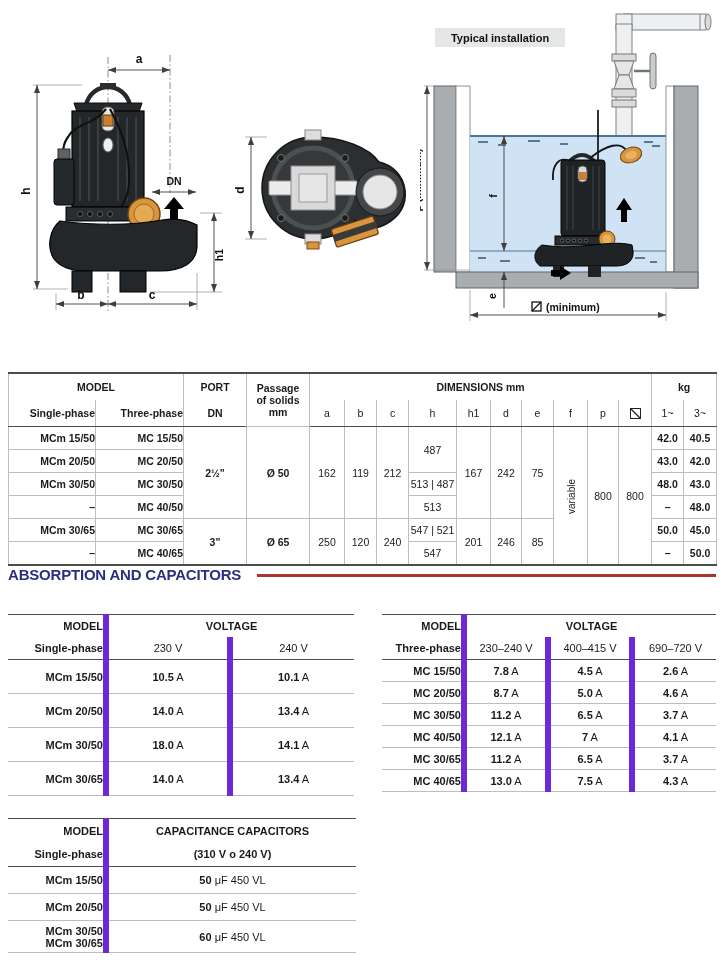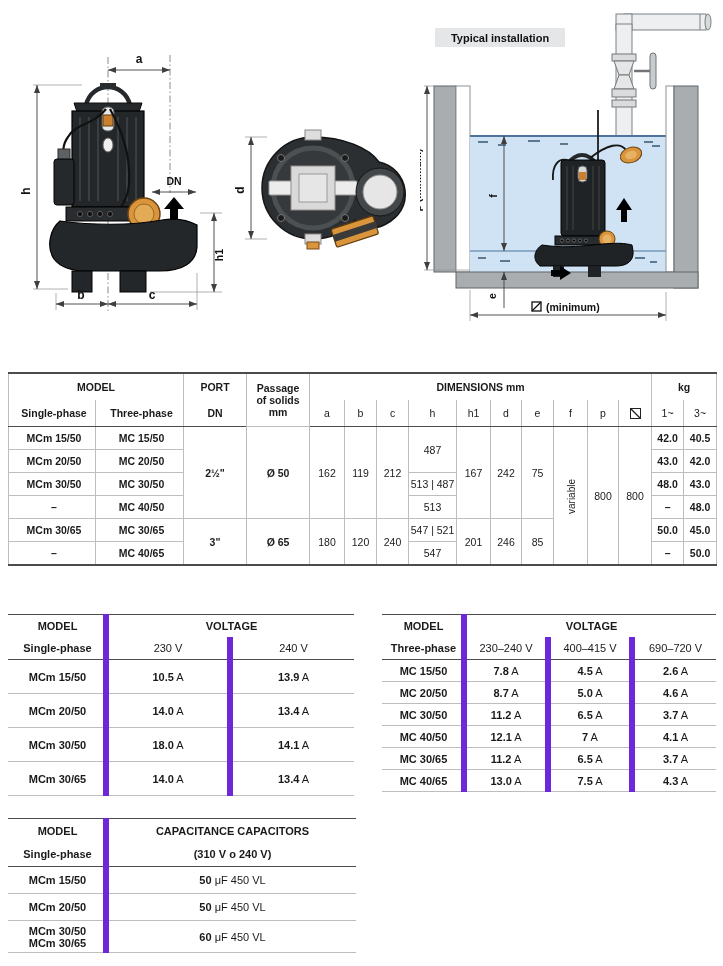--- a/index.html
+++ b/index.html
@@ -6,21 +6,21 @@
   .page{position:relative;width:723px;height:966px;background:#fff;overflow:hidden;
         font-family:"Liberation Sans",sans-serif;color:#1a1a1a;}
   svg{font-family:"Liberation Sans",sans-serif;}
   svg text{fill:#111;}
   .abs{position:absolute;}
 
   
   table{border-collapse:collapse;table-layout:fixed;}
   td,th{padding:0;vertical-align:middle;text-align:center;font-weight:normal;
         border:1px solid #bdbdbd;overflow:hidden;}
-  .left{text-align:center;padding-left:4px;}
+  .left{text-align:right;padding-left:4px;}
   .b{font-weight:bold;}
 
   
   table.dims{position:absolute;left:8px;top:372px;width:708px;font-size:10.5px;
              border-top:2px solid #4c4c4c;border-bottom:2px solid #4c4c4c;}
   table.dims tr.hrow1 th,table.dims tr.hrow2 th{border-top:none;}
   table.dims tr.hrow1 th{border-bottom:none;height:26px;font-weight:bold;}
   table.dims tr.hrow2 th{height:26px;border-bottom:1.8px solid #4c4c4c;}
   table.dims th.hb{border-bottom:1.8px solid #4c4c4c;font-weight:bold;}
   table.dims td{height:22px;}
@@ -350,61 +350,65 @@
       <td class="left b">MC 40/50</td>
       <td>513</td>
       <td class="b">–</td>
       <td class="b">48.0</td>
     </tr>
     <tr class="grp">
       <td class="left b">MCm 30/65</td>
       <td class="left b">MC 30/65</td>
       <td rowspan="2" class="b">3"</td>
       <td rowspan="2" class="b">Ø 65</td>
-      <td rowspan="2">180</td>
+      <td rowspan="2">250</td>
       <td rowspan="2">120</td>
       <td rowspan="2">240</td>
       <td>547 | 521</td>
       <td rowspan="2">201</td>
       <td rowspan="2">246</td>
       <td rowspan="2">85</td>
       <td class="b">50.0</td>
       <td class="b">45.0</td>
     </tr>
     <tr>
       <td class="left b">–</td>
       <td class="left b">MC 40/65</td>
       <td>547</td>
       <td class="b">–</td>
       <td class="b">50.0</td>
     </tr>
   </tbody>
     </table>
 
+  <div class="section-head">
+    <h2 style="color: rgb(43, 46, 131);">ABSORPTION AND CAPACITORS</h2>
+    <div class="red-line" style="background: rgb(169, 52, 48);"></div>
+  </div>
 
   <table class="vt" style="left:8px;top:614px;width:346px;">
     <colgroup>
         <col style="width:98px">
         <col style="width:124px">
         <col style="width:124px">
       </colgroup>
     <tbody>
         <tr>
       <th class="left b">MODEL</th>
       <th colspan="2" class="b">VOLTAGE</th>
     </tr>
     <tr class="hrow2">
       <th class="left b">Single-phase</th>
       <th>230 V</th>
       <th>240 V</th>
     </tr>
     <tr style="height:34px">
       <td class="left b">MCm 15/50</td>
       <td><span class="b">10.5</span> <span class="unit">A</span></td>
-      <td><span class="b">13.9</span> <span class="unit">A</span></td>
+      <td><span class="b">10.1</span> <span class="unit">A</span></td>
     </tr>
     <tr style="height:34px">
       <td class="left b">MCm 20/50</td>
       <td><span class="b">14.0</span> <span class="unit">A</span></td>
       <td><span class="b">13.4</span> <span class="unit">A</span></td>
     </tr>
     <tr style="height:34px">
       <td class="left b">MCm 30/50</td>
       <td><span class="b">18.0</span> <span class="unit">A</span></td>
       <td><span class="b">14.1</span> <span class="unit">A</span></td>

